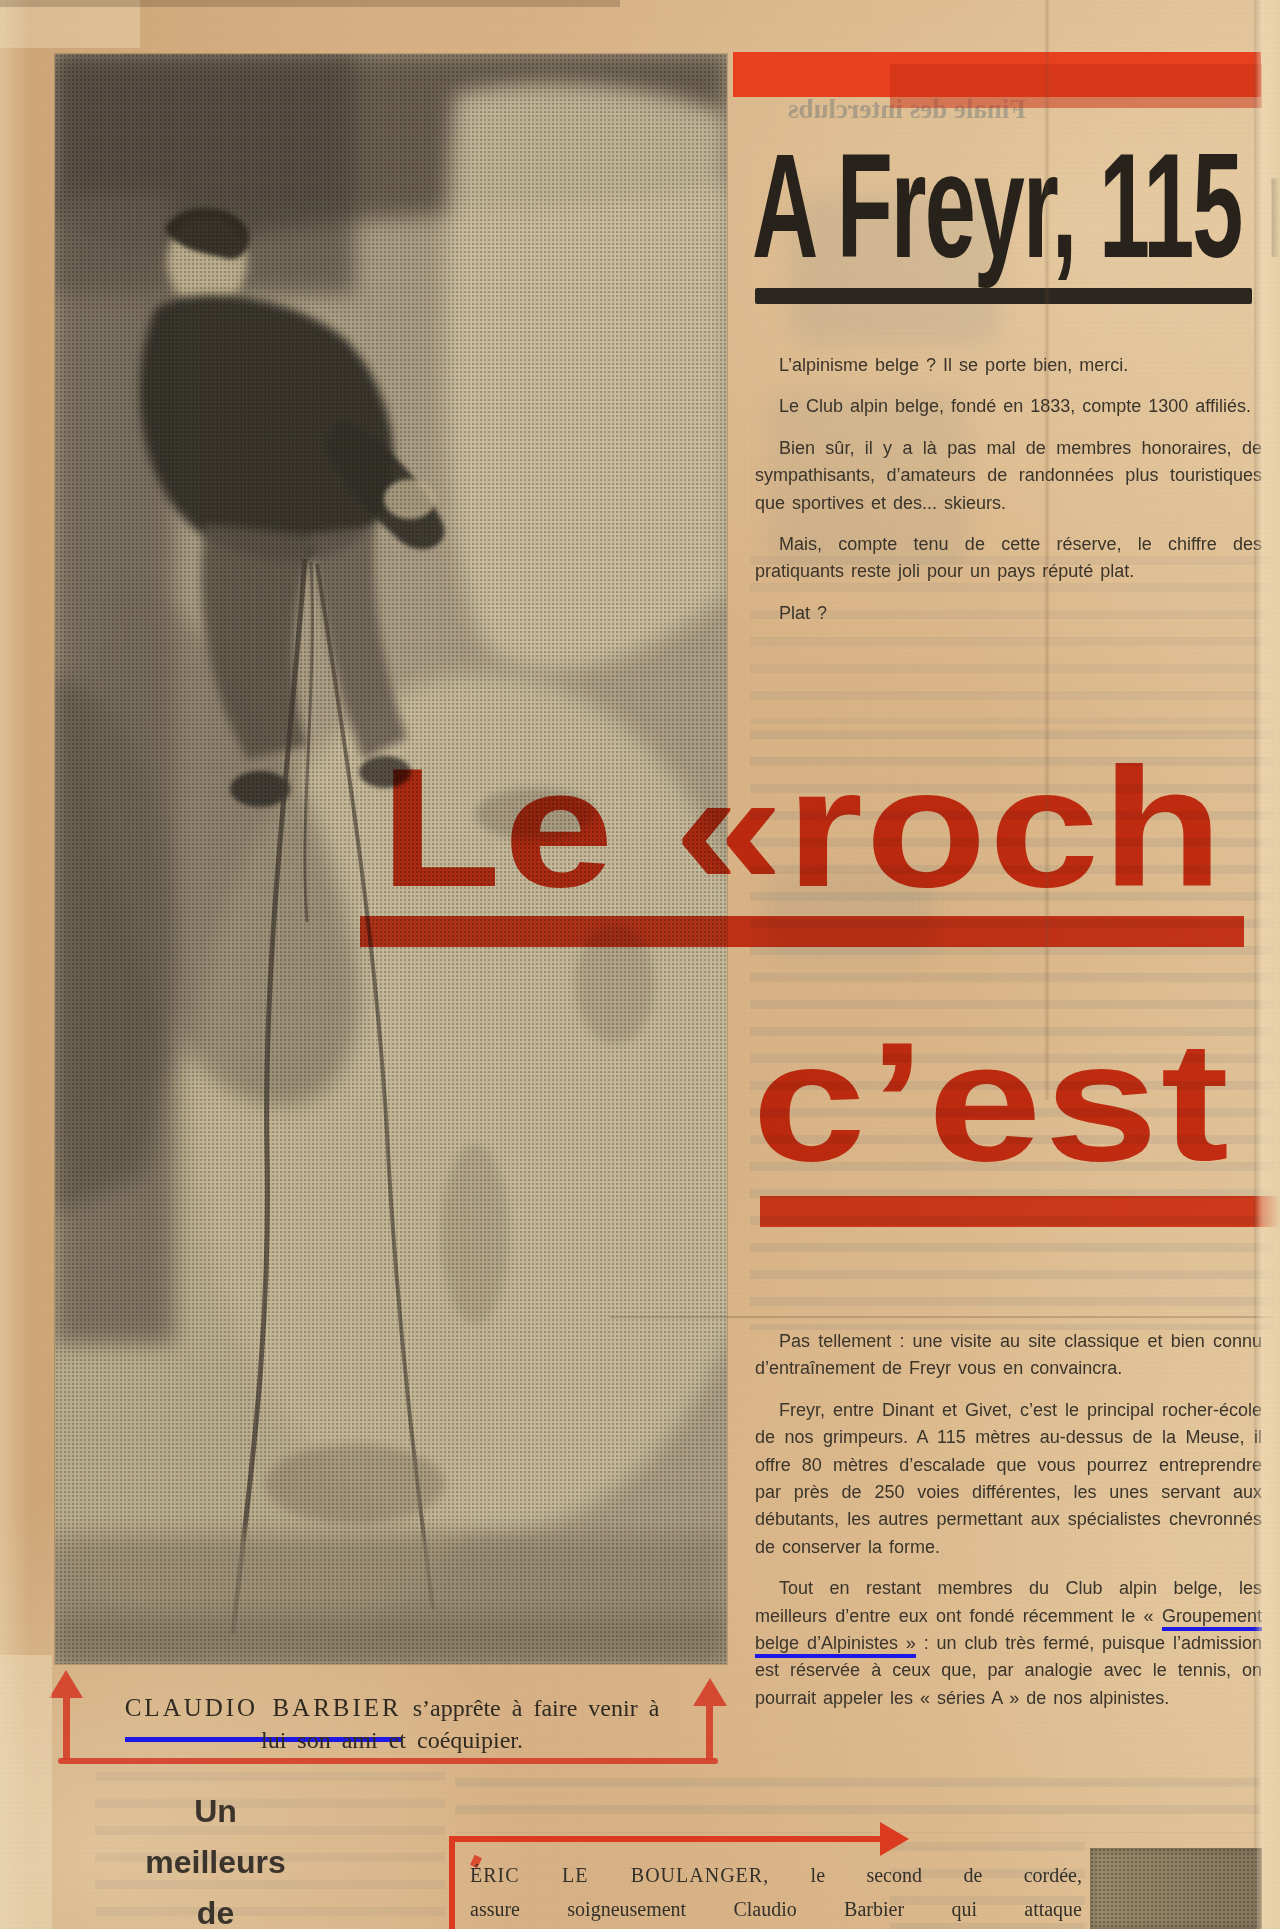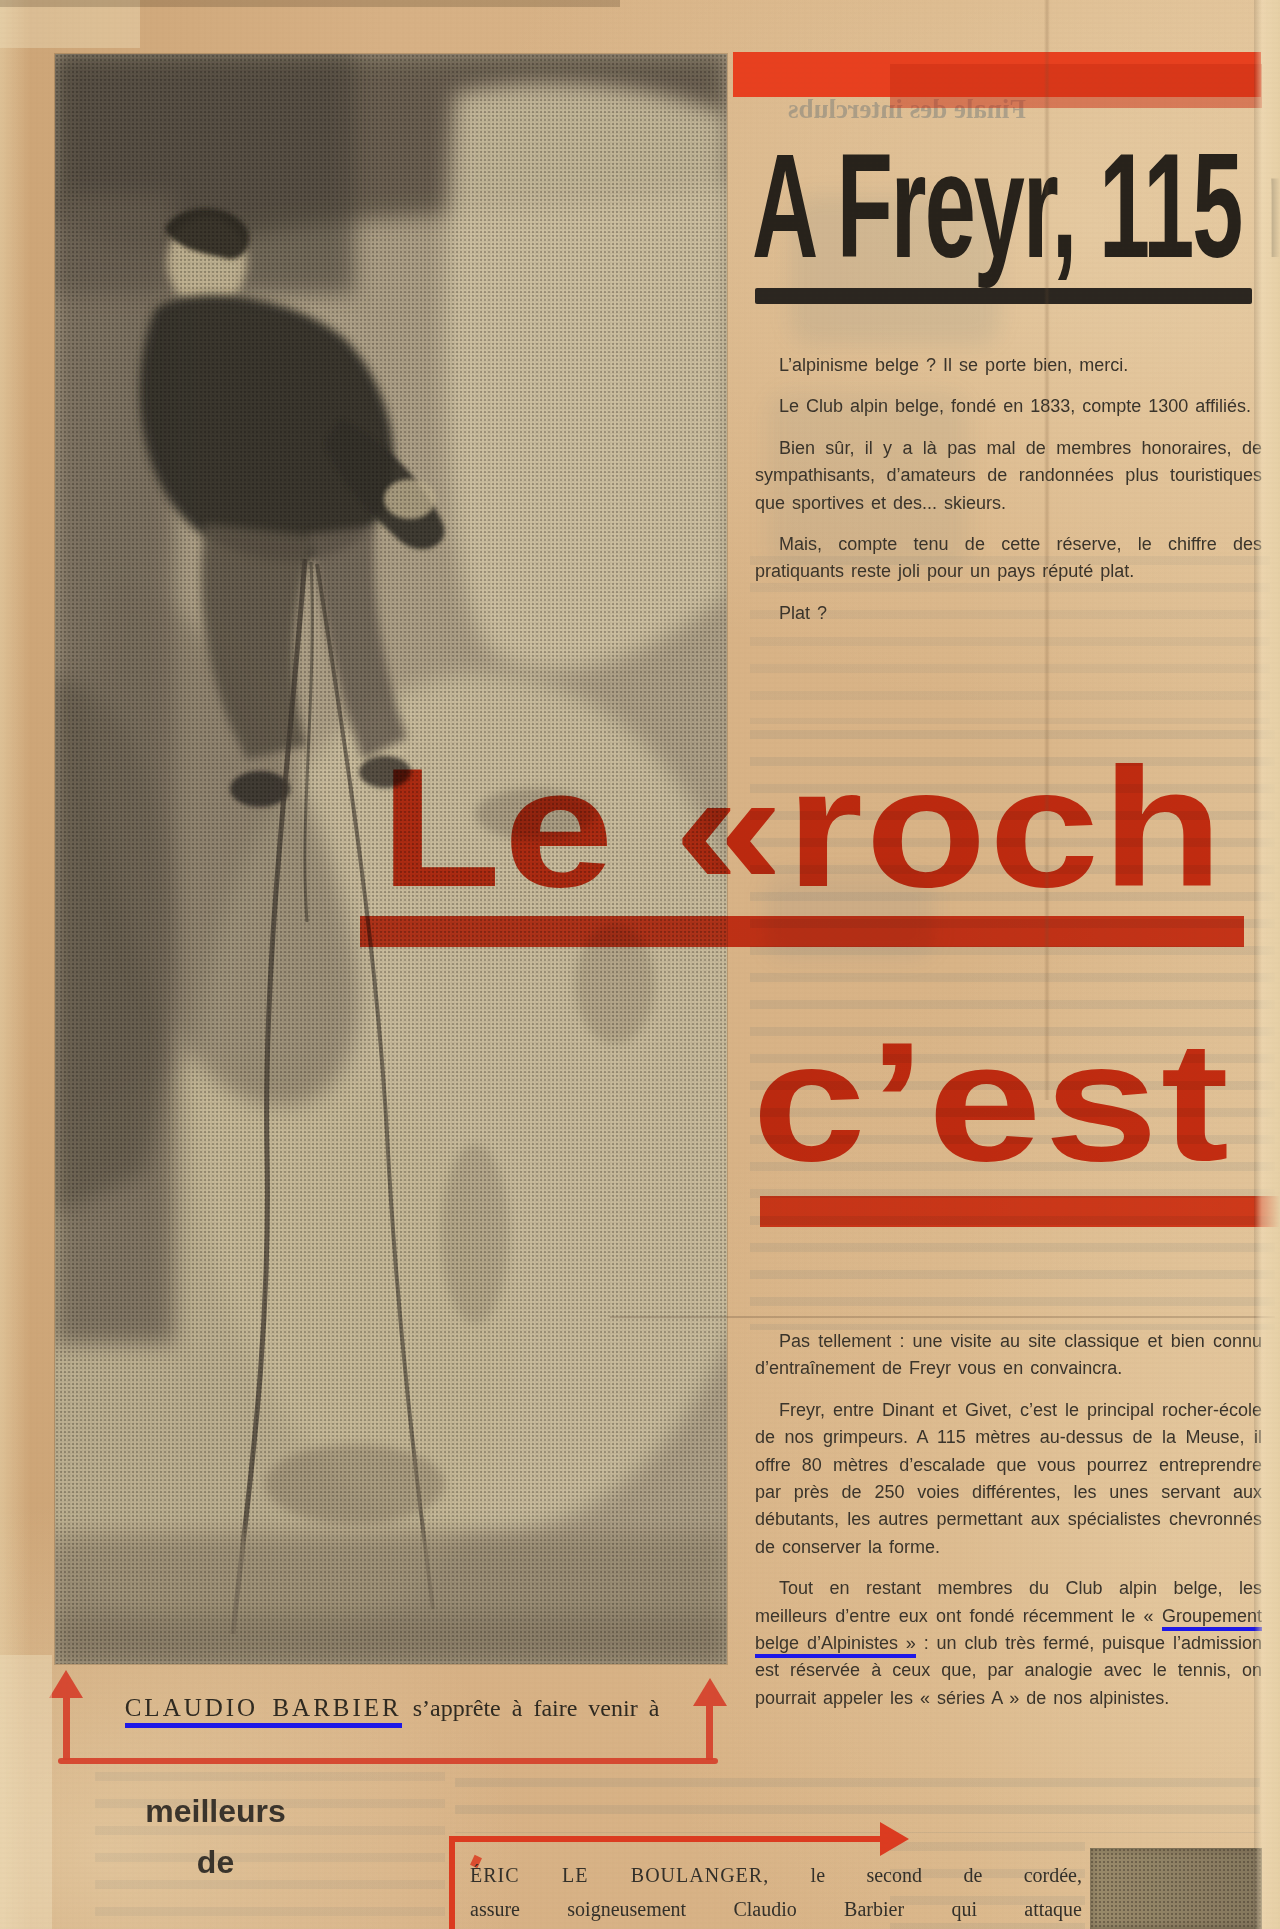--- a/index.html
+++ b/index.html
@@ -46,21 +46,21 @@
   
   .column{position:absolute;width:507px;left:755px;color:#3a342b;font-size:18px;line-height:27.4px;
     text-align:justify;word-spacing:2px;}
   #col-upper{top:352px;}
   #col-lower{top:1328px;}
   .column p{margin:0 0 14px 0;text-indent:24px;}
   .blue-underline{border-bottom:4px solid #1d18e8;padding-bottom:1px;}
   
   .caption{position:absolute;left:62px;top:1692px;width:660px;text-align:center;
     font-family:"Liberation Serif", serif;font-size:24px;color:#2f2a21;word-spacing:5px;line-height:32px;}
-  .cap-name{font-size:25px;letter-spacing:3px;border-bottom:5px solid #1d18e8;padding-bottom:2px;}
+  .cap-name{font-size:25px;letter-spacing:3px;border-bottom:5px solid #1d18e8;padding-bottom:16px;}
   
   .bracket-line{position:absolute;left:58px;top:1758px;width:660px;height:6px;background:#d6402a;border-radius:3px;opacity:.92;}
   .arrow-stem{position:absolute;width:7px;background:#d6402a;opacity:.92;}
   #stem-l{left:63px;top:1698px;height:62px;}
   #stem-r{left:706px;top:1706px;height:54px;}
   .arrow-tri{position:absolute;width:0;height:0;border-left:17px solid transparent;border-right:17px solid transparent;
     border-bottom:28px solid #d6402a;opacity:.92;}
   #tri-l{left:49px;top:1670px;}
   #tri-r{left:693px;top:1678px;}
   
@@ -191,29 +191,31 @@
   <div class="crease-h"></div>
 
   <div class="column" id="col-lower">
     <p>Pas tellement : une visite au site classique et bien connu d’entraînement de Freyr vous en convaincra.</p>
     <p>Freyr, entre Dinant et Givet, c’est le principal rocher-école de nos grimpeurs. A 115 mètres au-dessus de la Meuse, il offre 80 mètres d’escalade que vous pourrez entreprendre par près de 250 voies différentes, les unes servant aux débutants, les autres permettant aux spécialistes chevronnés de conserver la forme.</p>
     <p><span>Tout en restant membres du Club alpin belge, les meilleurs d’entre eux ont fondé récemment le « </span><span class="blue-underline">Groupement belge d’Alpinistes »</span><span> : un club très fermé, puisque l’admission est réservée à ceux que, par analogie avec le tennis, on pourrait appeler les « séries A » de nos alpinistes.</span></p>
   </div>
 
   <div class="caption">
     <div><span class="cap-name">CLAUDIO BARBIER</span><span> s’apprête à faire venir à</span></div>
+    <div>lui son ami et coéquipier.</div>
   </div>
 
   <div class="bracket-line"></div>
   <div class="arrow-stem" id="stem-l"></div>
   <div class="arrow-tri" id="tri-l"></div>
   <div class="arrow-stem" id="stem-r"></div>
   <div class="arrow-tri" id="tri-r"></div>
 
   <div class="credit">
+    <div>Un</div>
     <div>meilleurs</div>
     <div>de</div>
   </div>
 
   <div class="box-border-left"></div>
   <div class="box-border-top"></div>
   <div class="box-arrow"></div>
   <div class="box-tick"></div>
   <div class="box-text">
     <div class="box-line"><span class="box-name">ÉRIC LE BOULANGER,</span><span> le second de cordée,</span></div>

